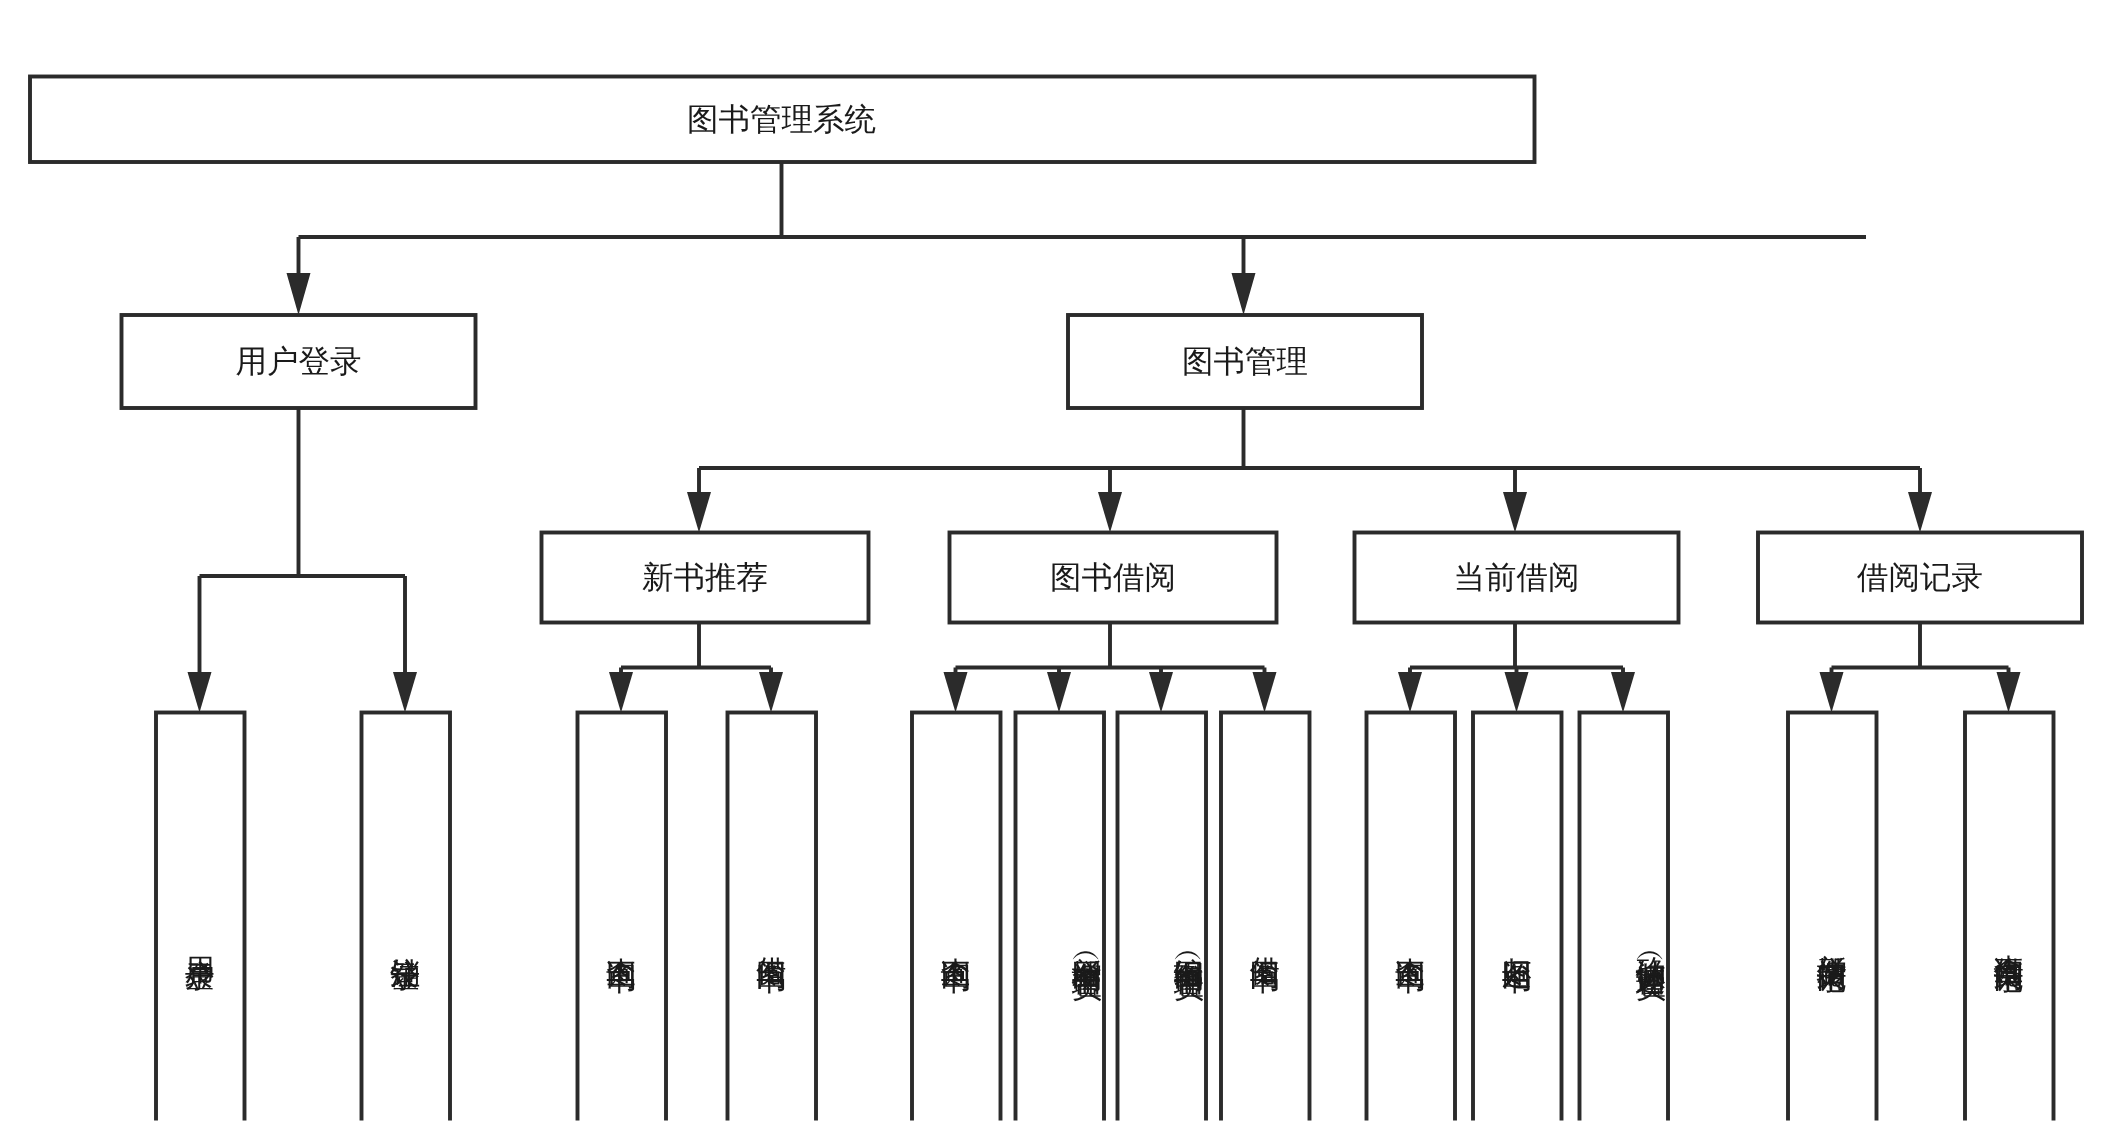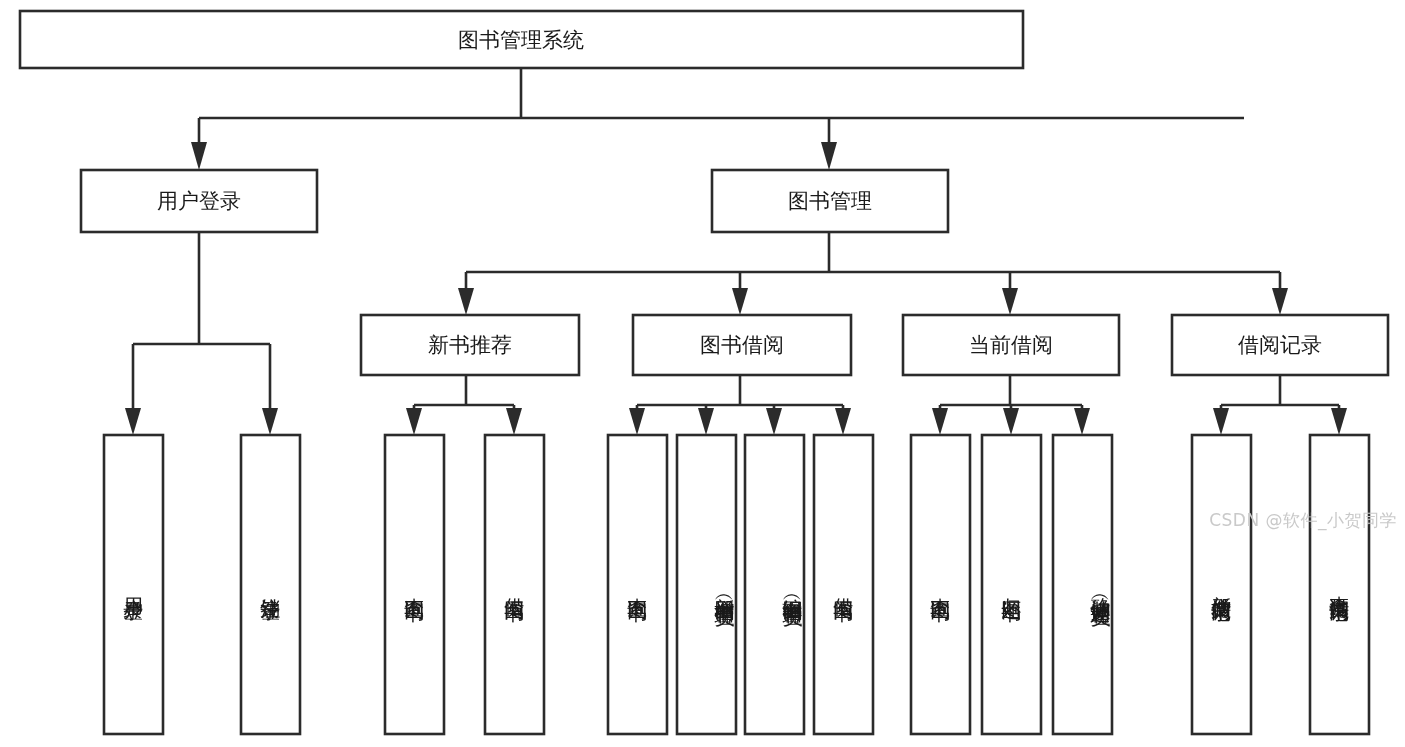--- a/index.html
+++ b/index.html
@@ -11,20 +11,21 @@
     width: 1405px;
     height: 747px;
     font-family: "DejaVu Sans", "Liberation Sans", sans-serif;
     overflow: hidden;
     position: relative;
   }
   #diagram-root {
     position: relative;
     width: 1405px;
     height: 535px;
+    margin-top: 40px;
   }
   svg#tree {
     position: absolute;
     left: 0;
     top: 0;
     width: 1405px;
     height: 747px;
     display: block;
   }
   .node-rect {
@@ -205,14 +206,13 @@
   <div class="vert-label" style="left:745px; top:435px; width:59px; height:299px; align-items:flex-start; padding-top:8px; box-sizing:border-box;">编辑图书（管理员）</div>
   <div class="vert-label" style="left:814px; top:435px; width:59px; height:299px;">借阅图书</div>
 
   <div class="vert-label" style="left:911px; top:435px; width:59px; height:299px;">查询图书</div>
   <div class="vert-label" style="left:982px; top:435px; width:59px; height:299px;">归还图书</div>
   <div class="vert-label" style="left:1053px; top:435px; width:59px; height:299px; align-items:flex-start; padding-top:8px; box-sizing:border-box;">确认归还（管理员）</div>
 
   <div class="vert-label" style="left:1192px; top:435px; width:59px; height:299px;">新增借阅记录</div>
   <div class="vert-label" style="left:1310px; top:435px; width:59px; height:299px;">查询借阅记录</div>
 
-  <div id="watermark">CSDN @软件_小贺同学</div>
 </div>
 
 </body></html>

